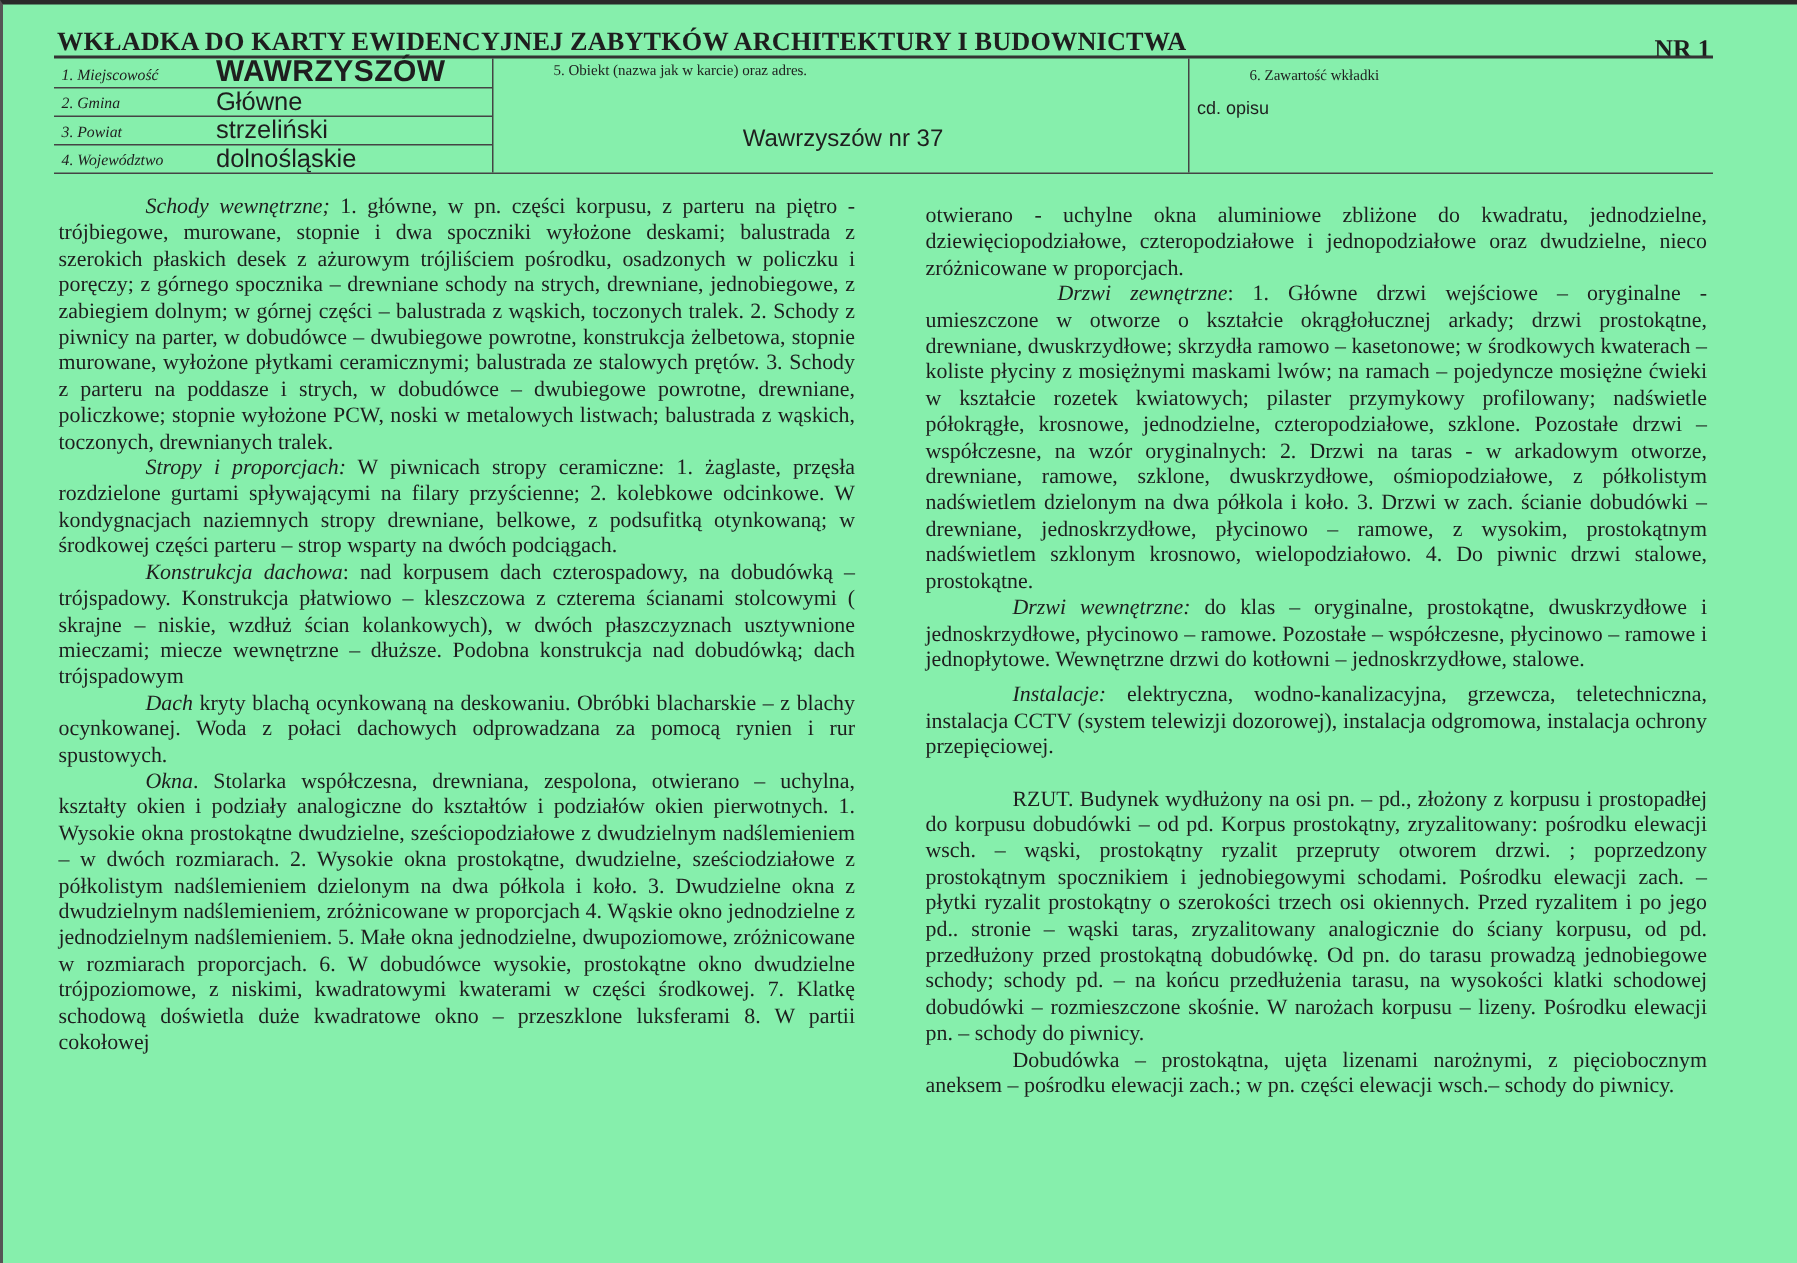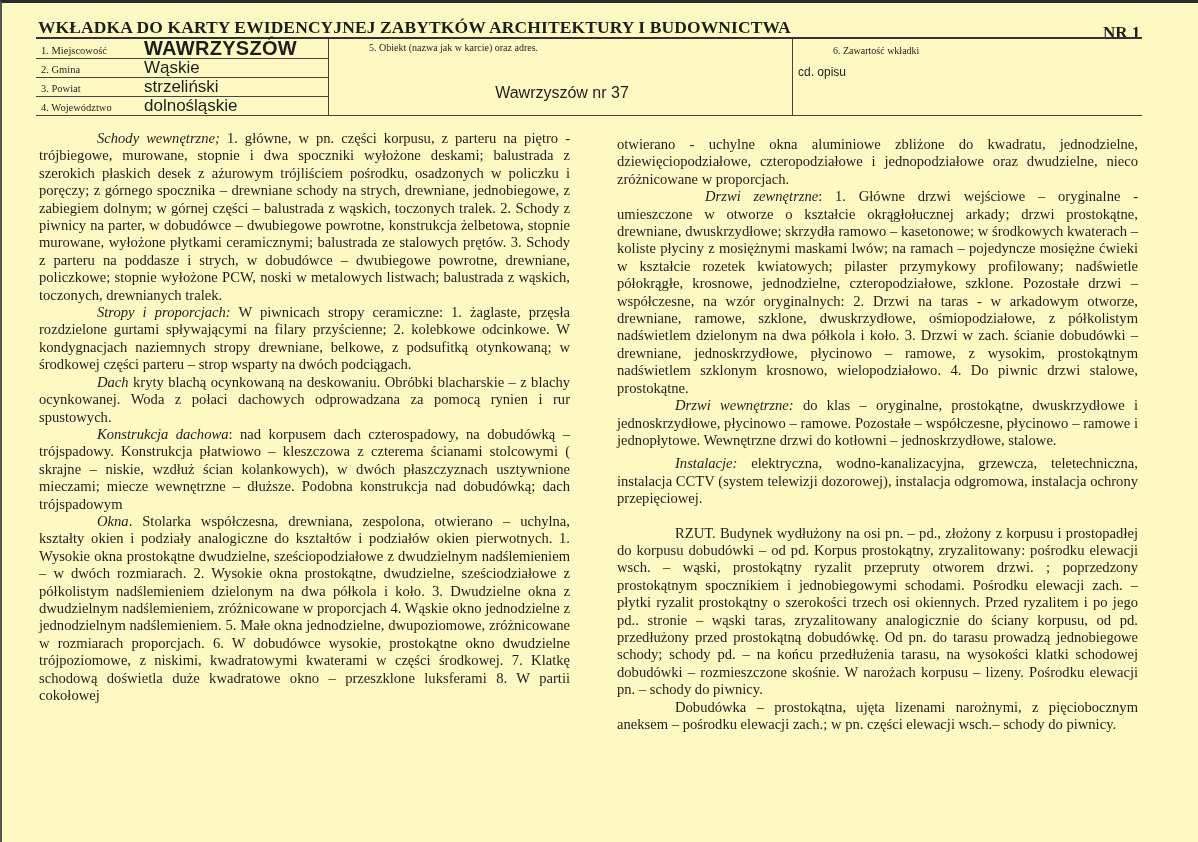--- a/index.html
+++ b/index.html
@@ -5,21 +5,21 @@
   html, body { margin: 0; padding: 0; }
   body {
     width: 1198px; height: 842px; overflow: hidden;
     background: #f4f5f7;
     font-family: "Liberation Serif", "DejaVu Serif", serif;
     color: #1e1e1e;
     position: relative;
   }
   .page {
     position: absolute; left: 0; top: 0; width: 1198px; height: 842px;
-    background: #fef9c3;
+    background: #86efac;
     border-top: 3px solid #2a2a2a;
     border-left: 2px solid #555;
     box-sizing: border-box;
   }
   .title {
     position: absolute; left: 36px; top: 14px;
     font-weight: bold; font-size: 17.5px; letter-spacing: 0.1px;
     white-space: nowrap;
   }
   .nr {
@@ -32,21 +32,21 @@
   }
   .header-box {
     position: absolute; left: 34px; top: 36px; width: 1106px; height: 76px;
     border-bottom: 1.5px solid #444;
   }
   .field-row {
     position: absolute; left: 0; width: 292px; height: 19px;
     border-bottom: 1px solid #444;
   }
   .field-label {
-    position: absolute; left: 5px; bottom: 2px; font-size: 10.5px;
+    position: absolute; left: 5px; bottom: 2px; font-size: 10.5px; font-style: italic;
   }
   .field-value {
     position: absolute; left: 108px; bottom: 0px;
     font-family: "Liberation Sans", "DejaVu Sans", sans-serif;
     font-size: 17px; line-height: 19px;
   }
   .field-value.big { font-weight: bold; font-size: 20px; letter-spacing: 0.3px; }
   .divider-v {
     position: absolute; top: 0; height: 76px; width: 0;
     border-left: 1px solid #444;
@@ -83,21 +83,21 @@
   <div class="nr">NR 1</div>
   <div class="title-rule"></div>
 
   <div class="header-box">
     <div class="field-row" style="top:0;">
       <span class="field-label">1. Miejscowość</span>
       <span class="field-value big">WAWRZYSZÓW</span>
     </div>
     <div class="field-row" style="top:19px;">
       <span class="field-label">2. Gmina</span>
-      <span class="field-value">Wąskie</span>
+      <span class="field-value">Główne</span>
     </div>
     <div class="field-row" style="top:38px;">
       <span class="field-label">3. Powiat</span>
       <span class="field-value">strzeliński</span>
     </div>
     <div class="field-row" style="top:57px; border-bottom:none;">
       <span class="field-label">4. Województwo</span>
       <span class="field-value">dolnośląskie</span>
     </div>
 
@@ -106,22 +106,22 @@
     <div class="obj-addr">Wawrzyszów nr 37</div>
 
     <div class="divider-v" style="left:756px;"></div>
     <div class="small-label" style="left:761px; top:6px;">6. Zawartość wkładki</div>
     <div class="content-value">cd. opisu</div>
   </div>
 
   <div class="col" style="left:37px; top:127px; width:531px;">
     <p class="ind"><em>Schody wewnętrzne;</em><span> 1. główne, w pn. części korpusu, z parteru na piętro - trójbiegowe, murowane, stopnie i dwa spoczniki wyłożone deskami; balustrada z szerokich płaskich desek z ażurowym trójliściem pośrodku, osadzonych w policzku i poręczy; z górnego spocznika – drewniane schody na strych, drewniane, jednobiegowe, z zabiegiem dolnym; w górnej części – balustrada z wąskich, toczonych tralek. 2. Schody z piwnicy na parter, w dobudówce – dwubiegowe powrotne, konstrukcja żelbetowa, stopnie murowane, wyłożone płytkami ceramicznymi; balustrada ze stalowych prętów. 3. Schody z parteru na poddasze i strych, w dobudówce – dwubiegowe powrotne, drewniane, policzkowe; stopnie wyłożone PCW, noski w metalowych listwach; balustrada z wąskich, toczonych, drewnianych tralek.</span></p>
     <p class="ind"><em>Stropy i proporcjach:</em><span> W piwnicach stropy ceramiczne: 1. żaglaste, przęsła rozdzielone gurtami spływającymi na filary przyścienne; 2. kolebkowe odcinkowe. W kondygnacjach naziemnych stropy drewniane, belkowe, z podsufitką otynkowaną; w środkowej części parteru – strop wsparty na dwóch podciągach.</span></p>
+    <p class="ind"><em>Konstrukcja dachowa</em><span>: nad korpusem dach czterospadowy, na dobudówką – trójspadowy. Konstrukcja płatwiowo – kleszczowa z czterema ścianami stolcowymi ( skrajne – niskie, wzdłuż ścian kolankowych), w dwóch płaszczyznach usztywnione mieczami; miecze wewnętrzne – dłuższe. Podobna konstrukcja nad dobudówką; dach trójspadowym</span></p>
     <p class="ind"><em>Dach</em><span> kryty blachą ocynkowaną na deskowaniu. Obróbki blacharskie – z blachy ocynkowanej. Woda z połaci dachowych odprowadzana za pomocą rynien i rur spustowych.</span></p>
-    <p class="ind"><em>Konstrukcja dachowa</em><span>: nad korpusem dach czterospadowy, na dobudówką – trójspadowy. Konstrukcja płatwiowo – kleszczowa z czterema ścianami stolcowymi ( skrajne – niskie, wzdłuż ścian kolankowych), w dwóch płaszczyznach usztywnione mieczami; miecze wewnętrzne – dłuższe. Podobna konstrukcja nad dobudówką; dach trójspadowym</span></p>
     <p class="ind"><em>Okna</em><span>. Stolarka współczesna, drewniana, zespolona, otwierano – uchylna, kształty okien i podziały analogiczne do kształtów i podziałów okien pierwotnych. 1. Wysokie okna prostokątne dwudzielne, sześciopodziałowe z dwudzielnym nadślemieniem – w dwóch rozmiarach. 2. Wysokie okna prostokątne, dwudzielne, sześciodziałowe z półkolistym nadślemieniem dzielonym na dwa półkola i koło. 3. Dwudzielne okna z dwudzielnym nadślemieniem, zróżnicowane w proporcjach 4. Wąskie okno jednodzielne z jednodzielnym nadślemieniem. 5. Małe okna jednodzielne, dwupoziomowe, zróżnicowane w rozmiarach proporcjach. 6. W dobudówce wysokie, prostokątne okno dwudzielne trójpoziomowe, z niskimi, kwadratowymi kwaterami w części środkowej. 7. Klatkę schodową doświetla duże kwadratowe okno – przeszklone luksferami 8. W partii cokołowej</span></p>
   </div>
 
   <div class="col" style="left:615px; top:133px; width:521px;">
     <p><em></em><span>otwierano - uchylne okna aluminiowe zbliżone do kwadratu, jednodzielne, dziewięciopodziałowe, czteropodziałowe i jednopodziałowe oraz dwudzielne, nieco zróżnicowane w proporcjach.</span></p>
     <p class="ind2"><em>Drzwi zewnętrzne</em><span>: 1. Główne drzwi wejściowe – oryginalne - umieszczone w otworze o kształcie okrągłołucznej arkady; drzwi prostokątne, drewniane, dwuskrzydłowe; skrzydła ramowo – kasetonowe; w środkowych kwaterach – koliste płyciny z mosiężnymi maskami lwów; na ramach – pojedyncze mosiężne ćwieki w kształcie rozetek kwiatowych; pilaster przymykowy profilowany; nadświetle półokrągłe, krosnowe, jednodzielne, czteropodziałowe, szklone. Pozostałe drzwi – współczesne, na wzór oryginalnych: 2. Drzwi na taras - w arkadowym otworze, drewniane, ramowe, szklone, dwuskrzydłowe, ośmiopodziałowe, z półkolistym nadświetlem dzielonym na dwa półkola i koło. 3. Drzwi w zach. ścianie dobudówki – drewniane, jednoskrzydłowe, płycinowo – ramowe, z wysokim, prostokątnym nadświetlem szklonym krosnowo, wielopodziałowo. 4. Do piwnic drzwi stalowe, prostokątne.</span></p>
     <p class="ind"><em>Drzwi wewnętrzne:</em><span> do klas – oryginalne, prostokątne, dwuskrzydłowe i jednoskrzydłowe, płycinowo – ramowe. Pozostałe – współczesne, płycinowo – ramowe i jednopłytowe. Wewnętrzne drzwi do kotłowni – jednoskrzydłowe, stalowe.</span></p>
     <div class="gap-sm"></div>
     <p class="ind"><em>Instalacje:</em><span> elektryczna, wodno-kanalizacyjna, grzewcza, teletechniczna, instalacja CCTV (system telewizji dozorowej), instalacja odgromowa, instalacja ochrony przepięciowej.</span></p>
     <div class="gap"></div>

